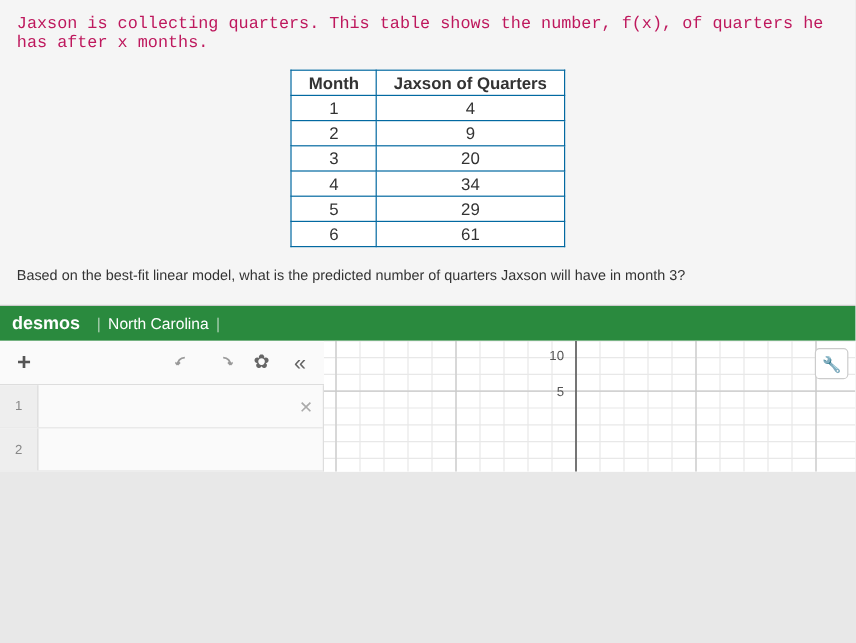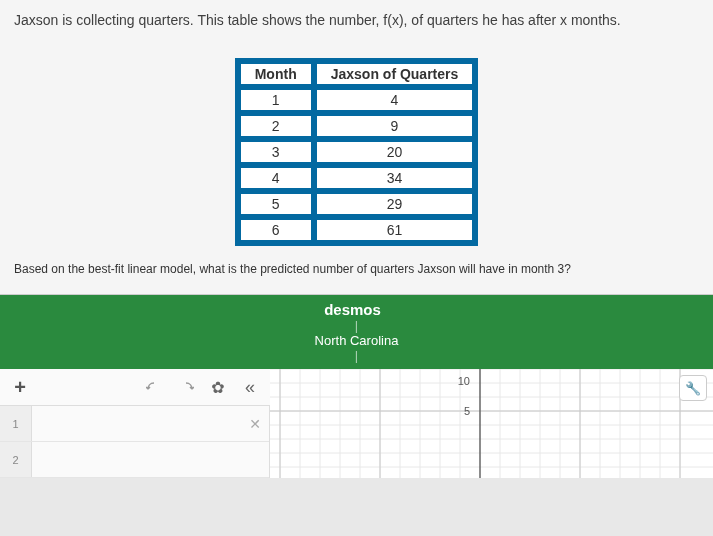--- a/index.html
+++ b/index.html
@@ -11,30 +11,31 @@
   overflow: hidden;
   color: #333;
 }
 .problem-area {
   background: #f5f5f5;
   padding: 12px 14px 8px 14px;
   border-bottom: 1px solid #ccc;
 }
 .problem-text {
   font-size: 14px;
-  color: #404040;
-  margin-bottom: 30px;
+  color: #be185d;
+  margin-bottom: 14px;
+  font-family: Liberation Mono, monospace;
 }
 .data-table {
   margin: 0 auto 16px auto;
   border-collapse: collapse;
   background: #fff;
 }
 .data-table th, .data-table td {
-  border: 6px solid #0369a1;
+  border: 1px solid #0369a1;
   padding: 2px 14px;
   text-align: center;
   font-size: 14px;
 }
 .data-table th {
   font-weight: bold;
 }
 .question-text {
   font-size: 12px;
   color: #333;
@@ -43,21 +44,20 @@
 .desmos-wrapper {
   background: #fff;
 }
 .desmos-header {
   background: #2a8a3e;
   color: #fff;
   display: flex;
   align-items: center;
   padding: 6px 10px;
   font-size: 13px;
-  flex-direction: column;
 }
 .desmos-logo {
   font-weight: bold;
   font-size: 15px;
   margin-right: 8px;
 }
 .divider {
   color: rgba(255,255,255,0.6);
   margin: 0 6px;
 }

